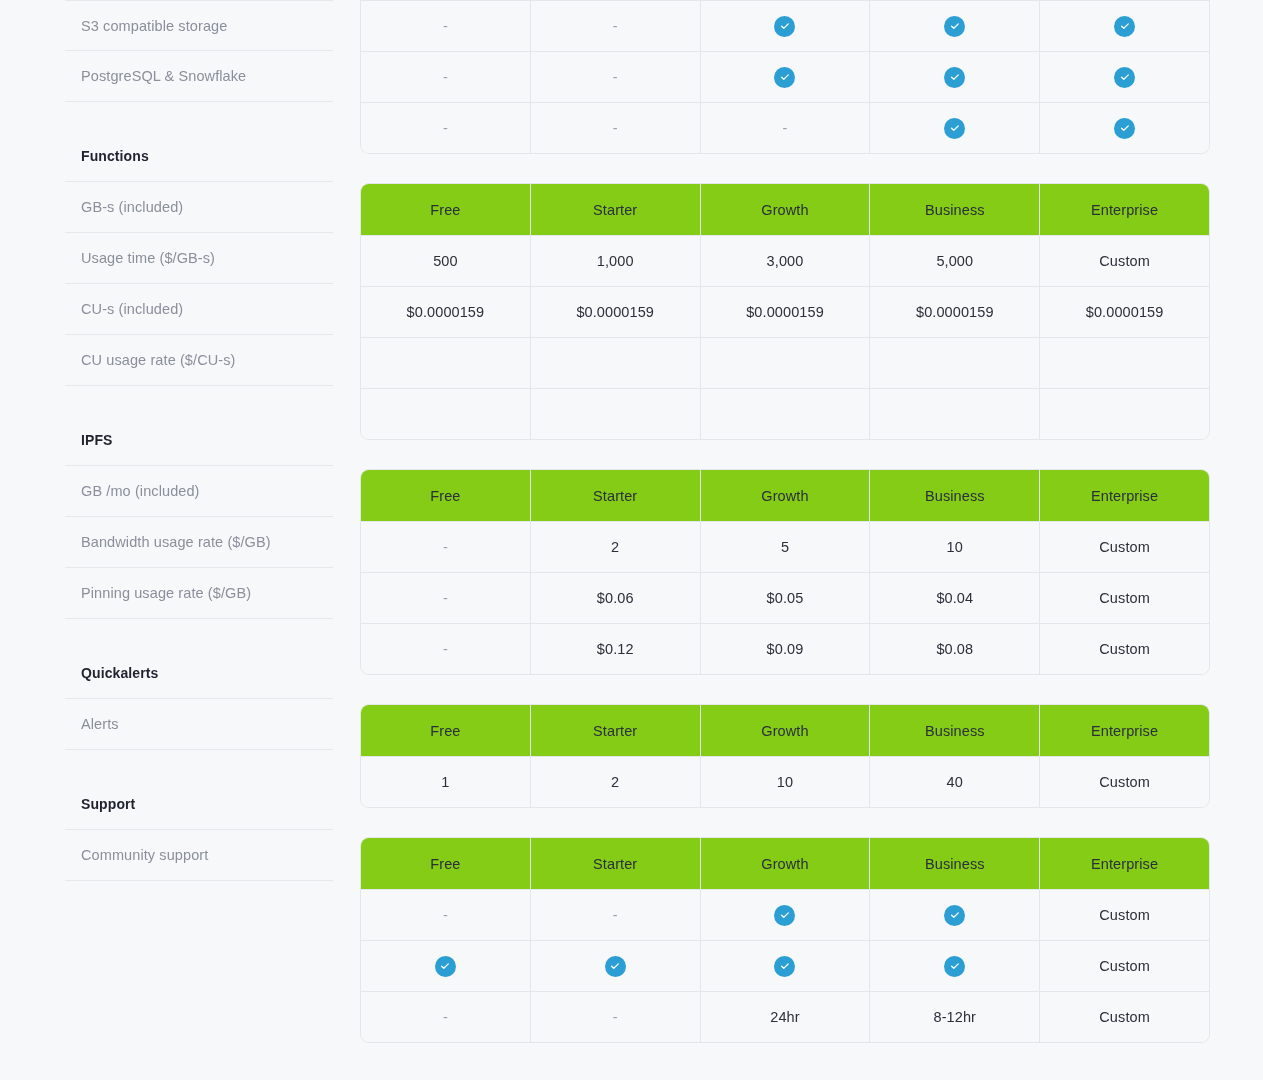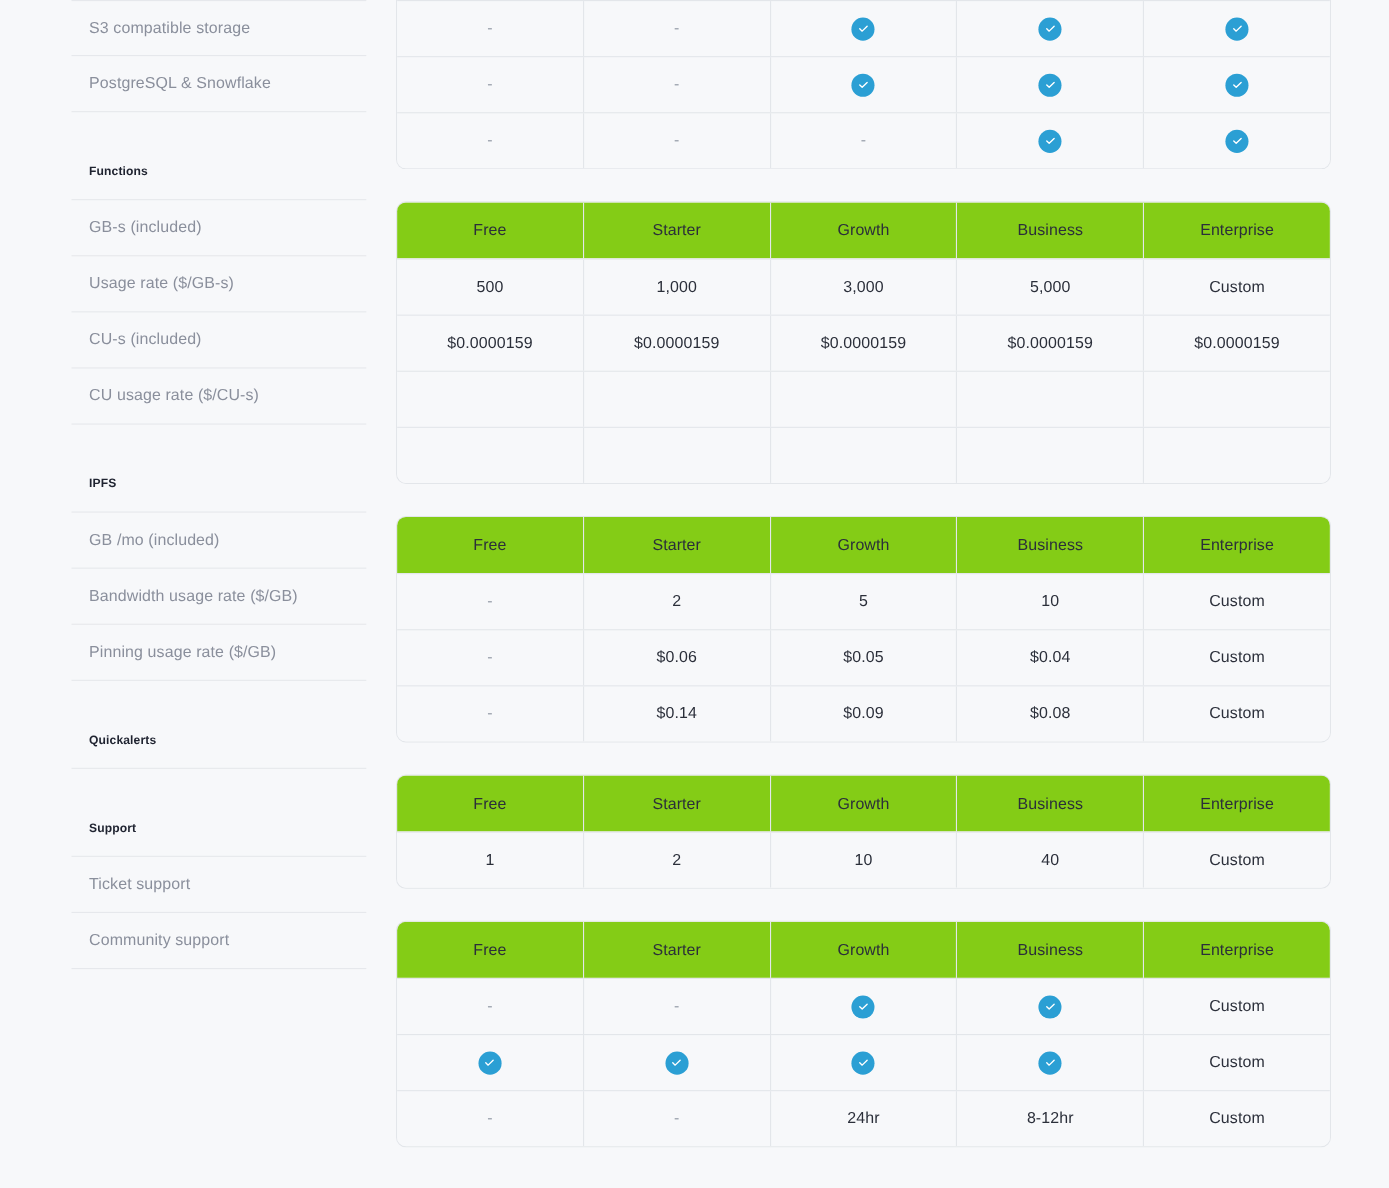--- a/index.html
+++ b/index.html
@@ -34,21 +34,21 @@
     padding-left: 16px;
     letter-spacing: .1px;
     white-space: nowrap;
   }
   .label-row.first-clipped { border-top: 1px solid #e6e8ec; }
   .label-head {
     display: flex;
     align-items: center;
     height: 51px;
     border-bottom: 1px solid #e6e8ec;
-    font-size: 11px;
+    font-size: 14px;
     font-weight: bold;
     color: #1f2330;
     padding-left: 16px;
     letter-spacing: .1px;
   }
   .label-gap { height: 29px; }
 
   
   .tables {
     position: absolute;
@@ -114,33 +114,33 @@
 </head>
 <body>
 
 <div class="page">
   <div class="labels" id="labels-col">
       <div class="label-row first-clipped">S3 compatible storage</div>
       <div class="label-row">PostgreSQL &amp; Snowflake</div>
       <div class="label-gap"></div>
       <div class="label-head">Functions</div>
       <div class="label-row">GB-s (included)</div>
-      <div class="label-row">Usage rate ($/GB-s)</div>
+      <div class="label-row">Usage time ($/GB-s)</div>
       <div class="label-row">CU-s (included)</div>
       <div class="label-row">CU usage rate ($/CU-s)</div>
       <div class="label-gap"></div>
       <div class="label-head">IPFS</div>
       <div class="label-row">GB /mo (included)</div>
       <div class="label-row">Bandwidth usage rate ($/GB)</div>
       <div class="label-row">Pinning usage rate ($/GB)</div>
       <div class="label-gap"></div>
       <div class="label-head">Quickalerts</div>
+      <div class="label-row">Alerts</div>
       <div class="label-gap"></div>
       <div class="label-head">Support</div>
-      <div class="label-row">Ticket support</div>
       <div class="label-row">Community support</div>
     </div>
   <div class="tables" id="tables-col">
       <div class="clip-card">
         <div class="t-row body">
           <div class="t-cell dash">-</div>
           <div class="t-cell dash">-</div>
           <div class="t-cell">
             <div class="check">
               <svg width="12" height="12" viewBox="0 0 12 12">
@@ -264,21 +264,21 @@
         </div>
         <div class="t-row body">
           <div class="t-cell dash">-</div>
           <div class="t-cell">$0.06</div>
           <div class="t-cell">$0.05</div>
           <div class="t-cell">$0.04</div>
           <div class="t-cell">Custom</div>
         </div>
         <div class="t-row body">
           <div class="t-cell dash">-</div>
-          <div class="t-cell">$0.14</div>
+          <div class="t-cell">$0.12</div>
           <div class="t-cell">$0.09</div>
           <div class="t-cell">$0.08</div>
           <div class="t-cell">Custom</div>
         </div>
       </div>
       <div class="table-gap"></div>
       <div class="table-card">
         <div class="t-row head">
           <div class="t-cell">Free</div>
           <div class="t-cell">Starter</div>

